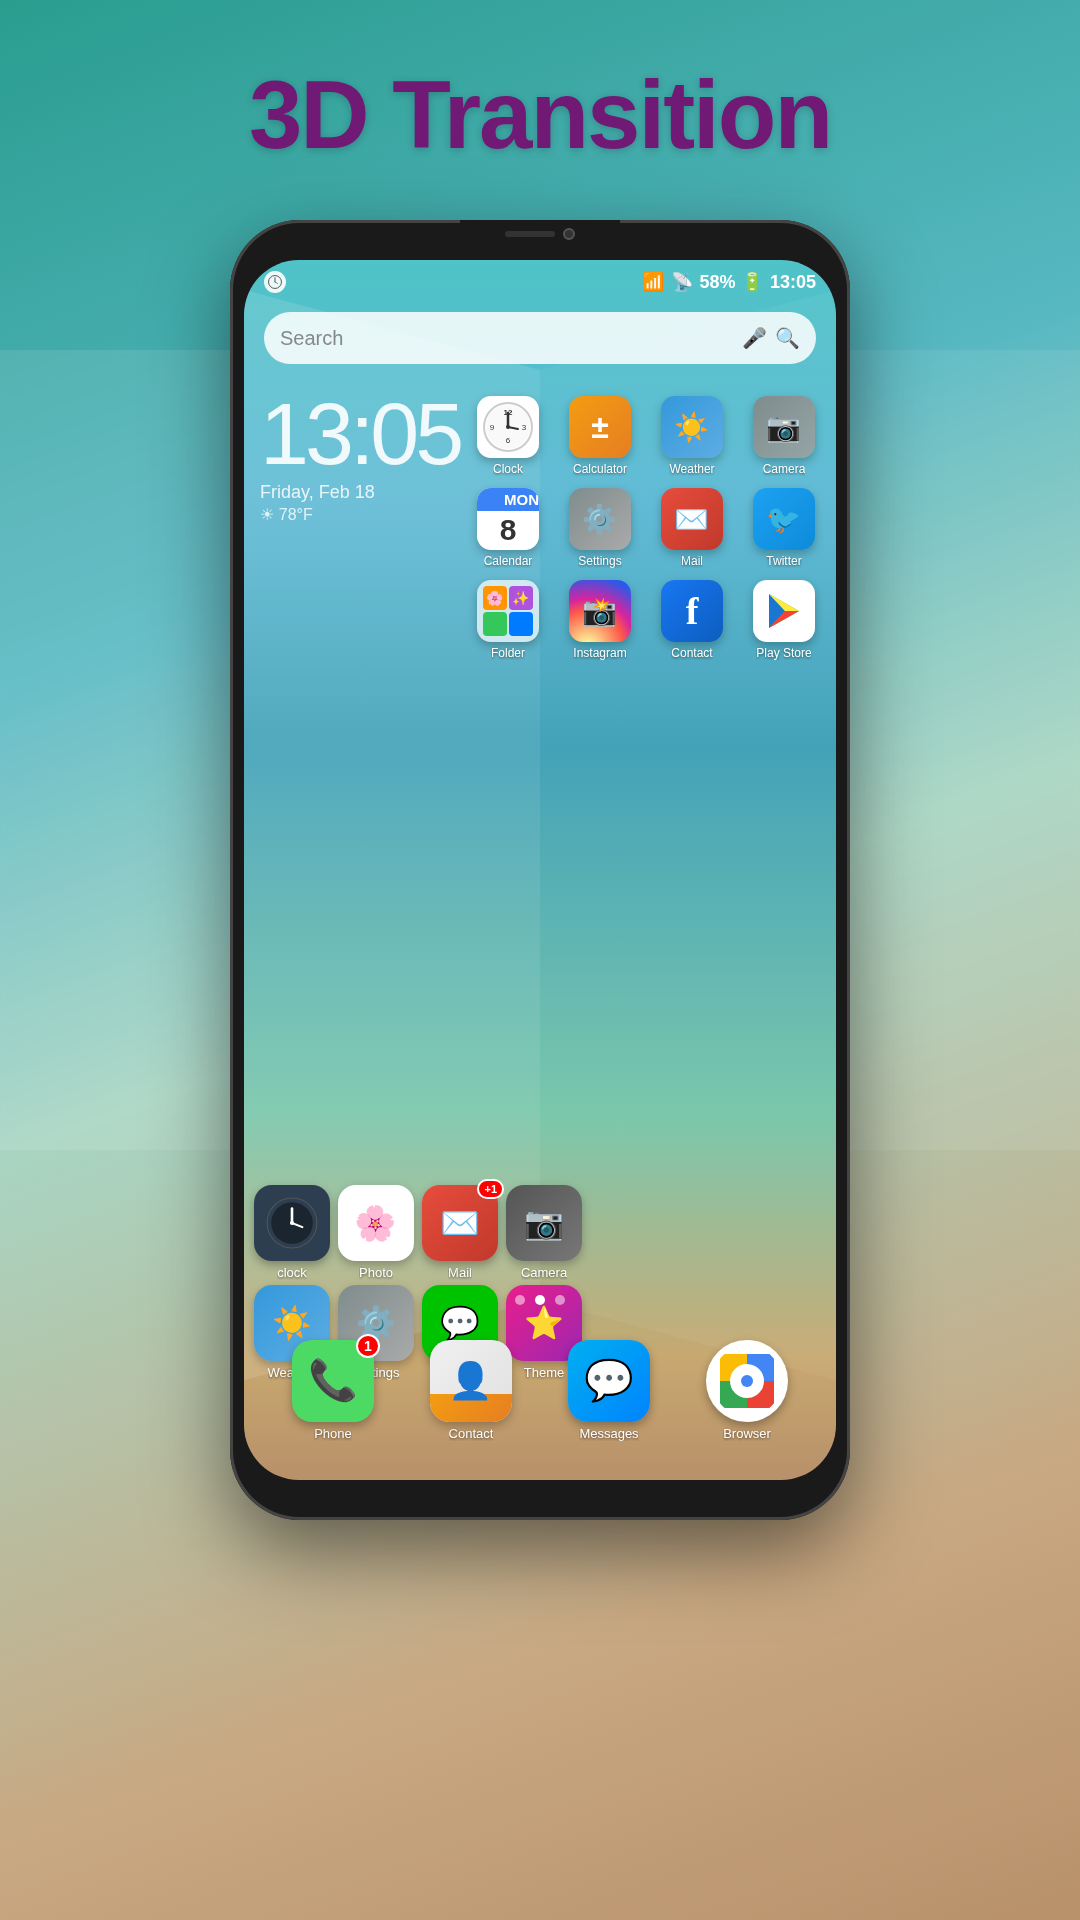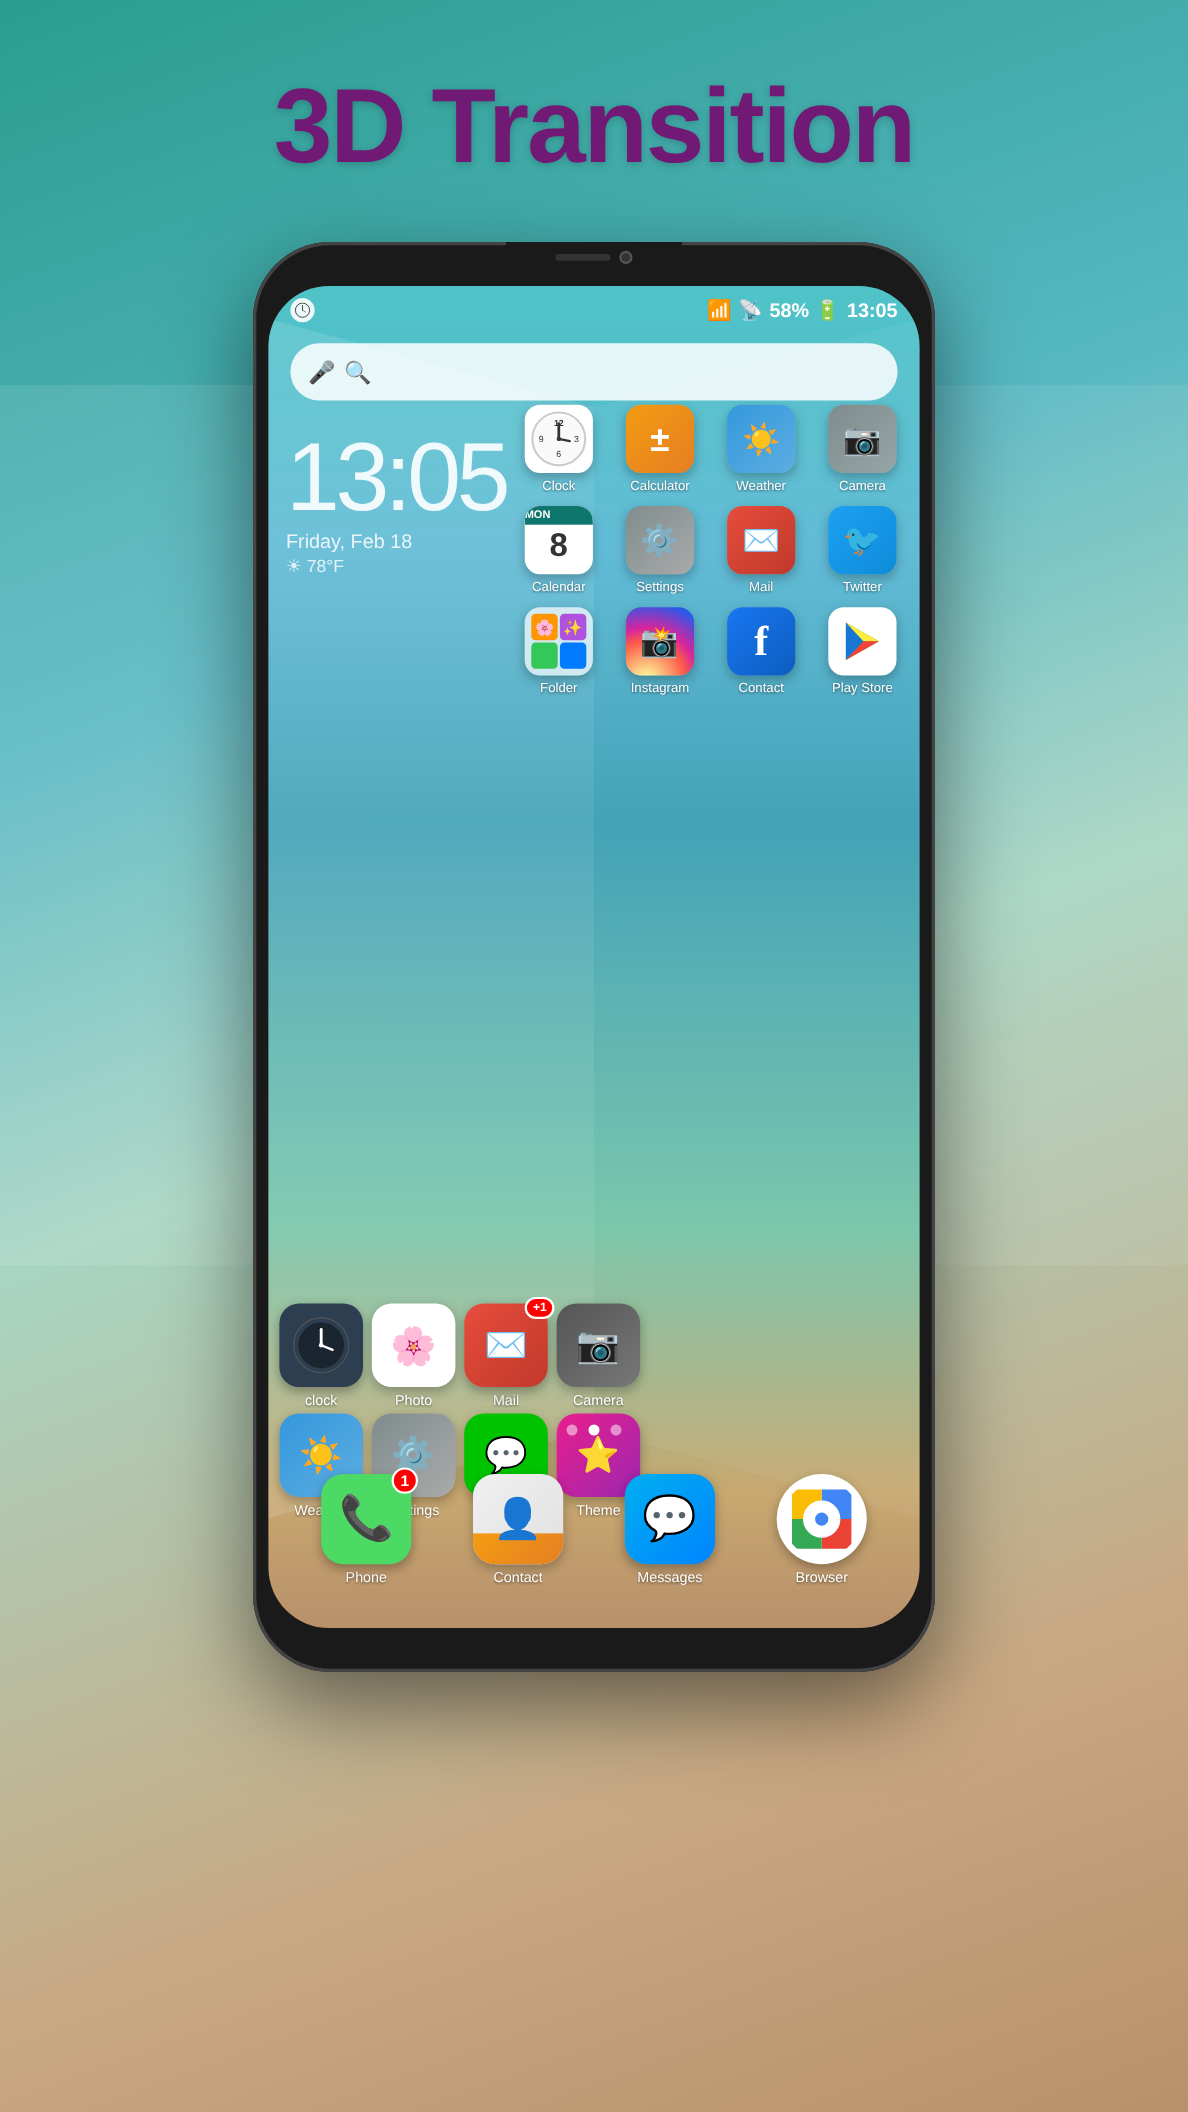--- a/index.html
+++ b/index.html
@@ -144,21 +144,21 @@
     }
     .clock-weather {
       font-size: 16px;
       color: rgba(255,255,255,0.8);
       margin-top: 2px;
     }
 
     
     .app-grid-right {
       position: absolute;
-      top: 100px;
+      top: 128px;
       right: 4px;
       z-index: 9;
       display: grid;
       grid-template-columns: repeat(4, 80px);
       gap: 12px;
       padding: 8px;
     }
 
     
     .bottom-apps-left {
@@ -231,25 +231,25 @@
 
     
     .cal-icon {
       width: 62px; height: 62px;
       border-radius: 14px;
       background: white;
       overflow: hidden;
       box-shadow: 0 4px 10px rgba(0,0,0,0.25);
     }
     .cal-top {
-      background: #0f766e;
+      background: #3b82f6;
       color: white;
-      font-size: 10px;
+      font-size: 15px;
       font-weight: bold;
-      text-align: left;
+      text-align: right;
       padding: 3px 0;
     }
     .cal-num {
       font-size: 30px;
       font-weight: bold;
       color: #333;
       text-align: center;
       line-height: 1.1;
       margin-top: 2px;
     }
@@ -558,20 +558,21 @@
       </div>
       <div class="status-right">
         <span>📶</span>
         <span>📡</span>
         <span>58%</span>🔋
         <span>13:05</span>
       </div>
     </div>
 
     <div class="search-bar">
+      <span class="search-text">Search</span>
       <span class="search-mic">🎤</span>
       <span class="search-icon-btn">🔍</span>
     </div>
 
     <div class="panel-left"></div>
 
     <div class="panel-right"></div>
 
     <div class="clock-widget">
       <div class="clock-time-big">13:05</div>

